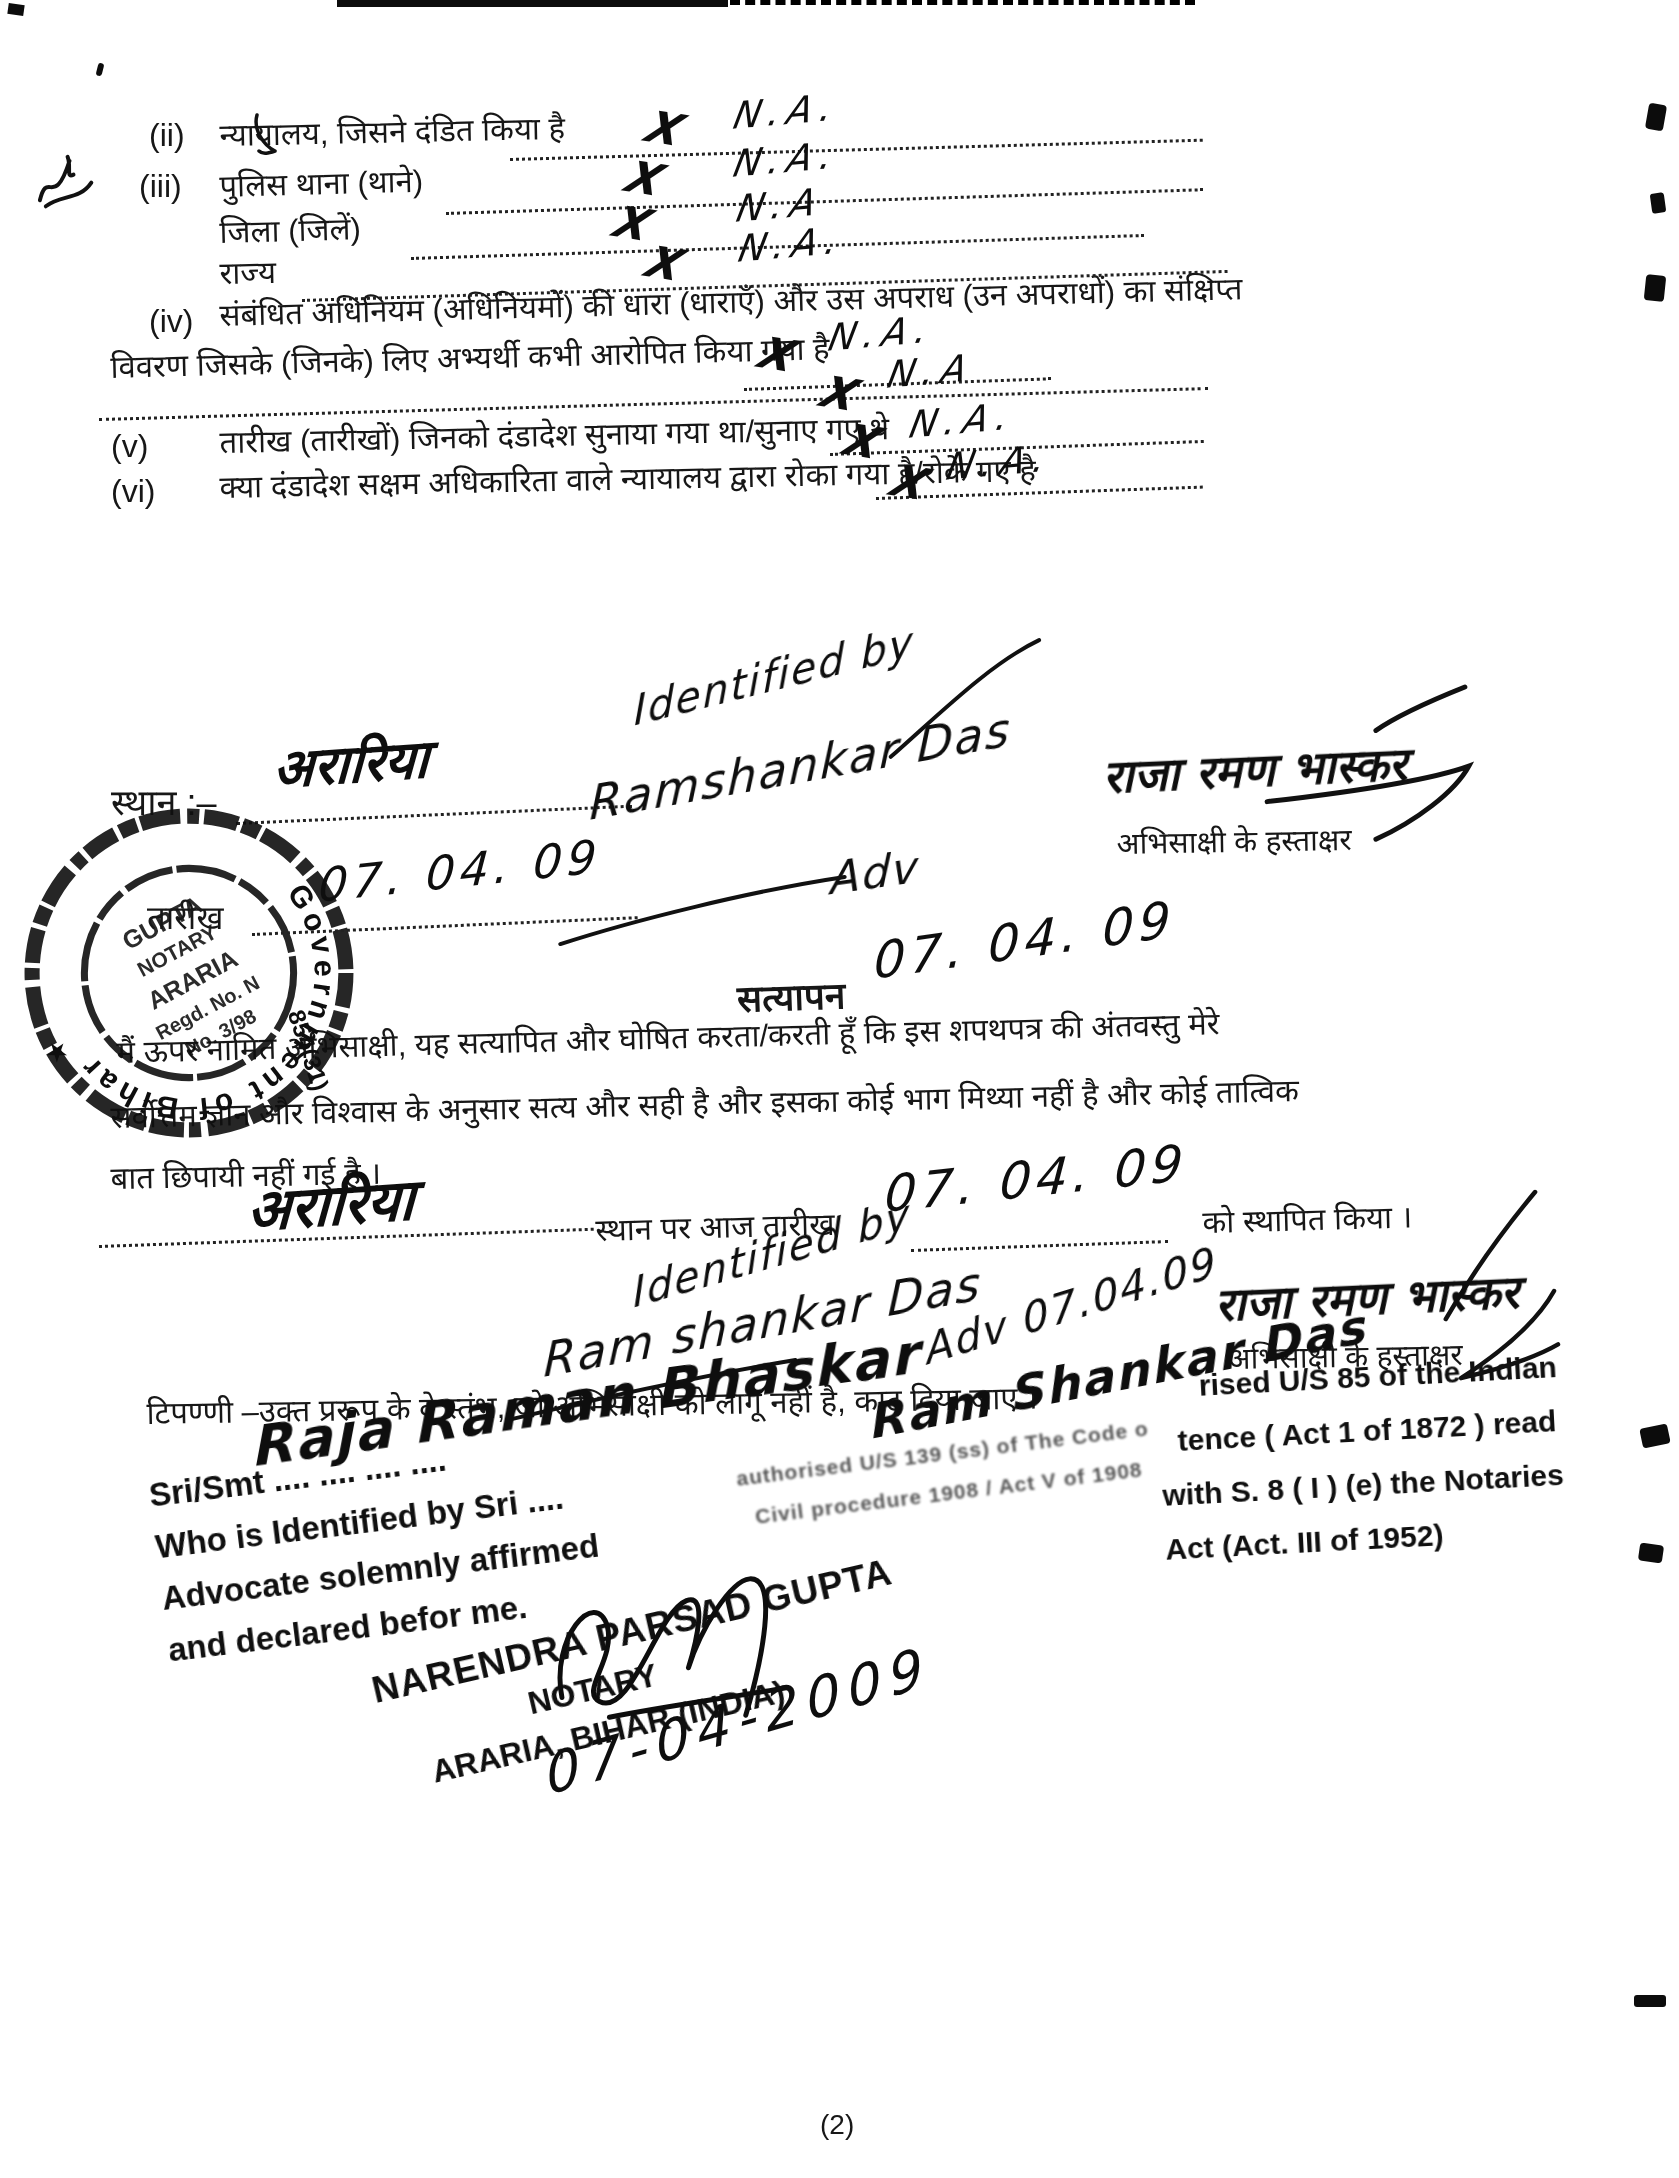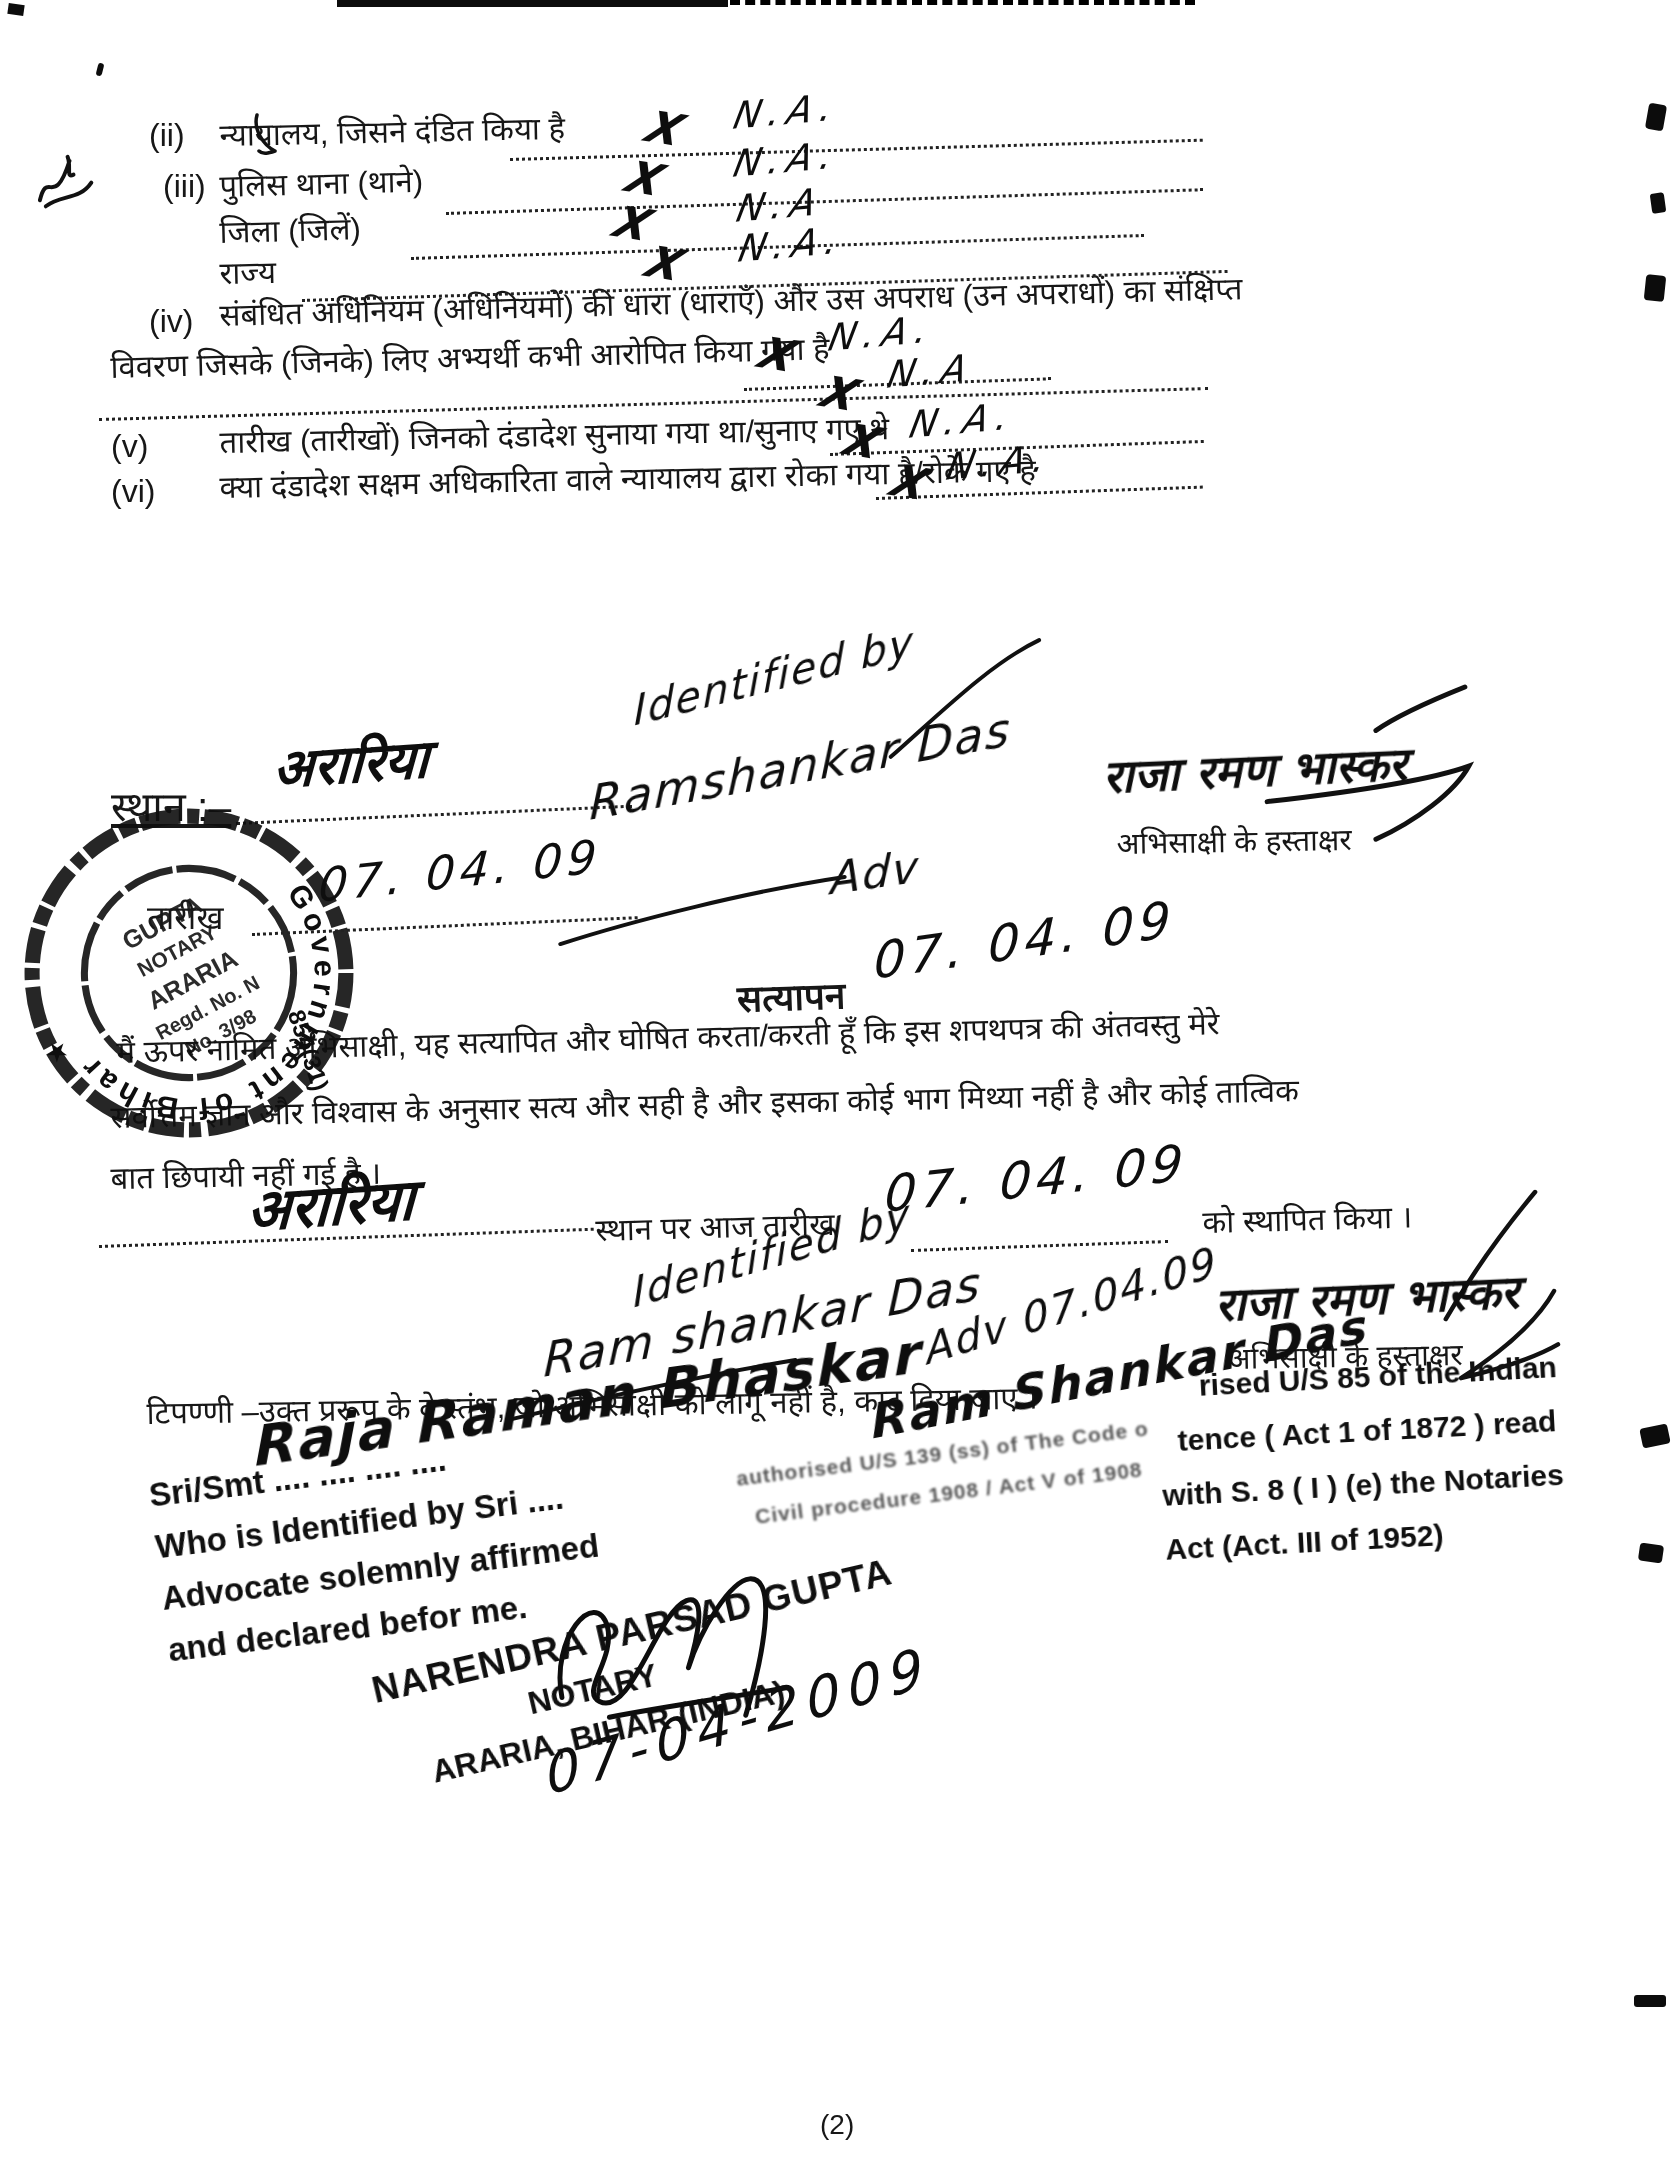--- a/index.html
+++ b/index.html
@@ -44,21 +44,21 @@
   <svg class="abs" style="left:249px;top:111px;z-index:4;" width="40" height="48" viewBox="0 0 40 48">
     <path d="M8,4 C4,18 14,34 26,40 M26,40 C20,42 14,44 10,40" fill="none" stroke="#111" stroke-width="3.5" stroke-linecap="round"></path>
   </svg>
 
   <div class="abs print num" style="left:149px;top:117px;">(ii)</div>
   <div class="abs print tilt1" style="left:220px;top:113px;">न्यायालय, जिसने दंडित किया है</div>
   <div class="abs leader" style="left:510px;top:158px;width:693px;transform:rotate(-1.6deg);"></div>
   <div class="abs hw hx" style="left:639px;top:99px;">X</div>
   <div class="abs hw hna" style="left:730px;top:95px;">N.A.</div>
 
-  <div class="abs print num" style="left:163px;top:168px;">(iii)</div>
+  <div class="abs print num" style="left:139px;top:168px;">(iii)</div>
   <div class="abs print tilt2" style="left:220px;top:164px;">पुलिस थाना (थाने)</div>
   <div class="abs leader" style="left:446px;top:212px;width:757px;transform:rotate(-1.8deg);"></div>
   <div class="abs hw hx" style="left:619px;top:149px;">X</div>
   <div class="abs hw hna" style="left:730px;top:143px;">N.A.</div>
 
   <div class="abs print tilt2" style="left:220px;top:210px;">जिला (जिलें)</div>
   <div class="abs leader" style="left:411px;top:257px;width:733px;transform:rotate(-1.8deg);"></div>
   <div class="abs hw hx" style="left:607px;top:194px;">X</div>
   <div class="abs hw hna" style="left:733px;top:188px;">N.A</div>
 
@@ -82,21 +82,21 @@
   <div class="abs leader" style="left:830px;top:453px;width:374px;transform:rotate(-2deg);"></div>
   <div class="abs hw hx" style="left:837px;top:412px;">X</div>
   <div class="abs hw hna" style="left:906px;top:404px;">N.A.</div>
 
   <div class="abs print num" style="left:111px;top:473px;">(vi)</div>
   <div class="abs print tilt1" style="left:220px;top:465px;">क्या दंडादेश सक्षम अधिकारिता वाले न्यायालय द्वारा रोका गया है/रोके गए है</div>
   <div class="abs leader" style="left:876px;top:497px;width:327px;transform:rotate(-2deg);"></div>
   <div class="abs hw hx" style="left:884px;top:453px;">X</div>
   <div class="abs hw hna" style="left:943px;top:446px;">N.A.</div>
 
-  <div class="abs print" style="left:111px;top:777px;font-size:41px;z-index:2;text-decoration:underline;">स्थान :–</div>
+  <div class="abs print" style="left:111px;top:777px;font-size:36px;z-index:2;">स्थान :–</div>
   <div class="abs leader" style="left:236px;top:822px;width:396px;transform:rotate(-2.5deg);"></div>
   <div class="abs hw hplace" style="left:272px;top:731px;">अरारिया</div>
 
   <div class="abs print" style="left:147px;top:894px;font-size:33px;z-index:4;">तारीख</div>
   <div class="abs leader" style="left:252px;top:933px;width:386px;transform:rotate(-2.5deg);z-index:4;"></div>
   <div class="abs hw hdate" style="left:317px;top:859px;">07. 04. 09</div>
 
   <svg class="abs" style="left:871px;top:634px;z-index:4;" width="178" height="129" viewBox="0 0 180 130">
     <path d="M170,6 C120,30 70,80 20,124" fill="none" stroke="#111" stroke-width="4" stroke-linecap="round"></path>
   </svg>

